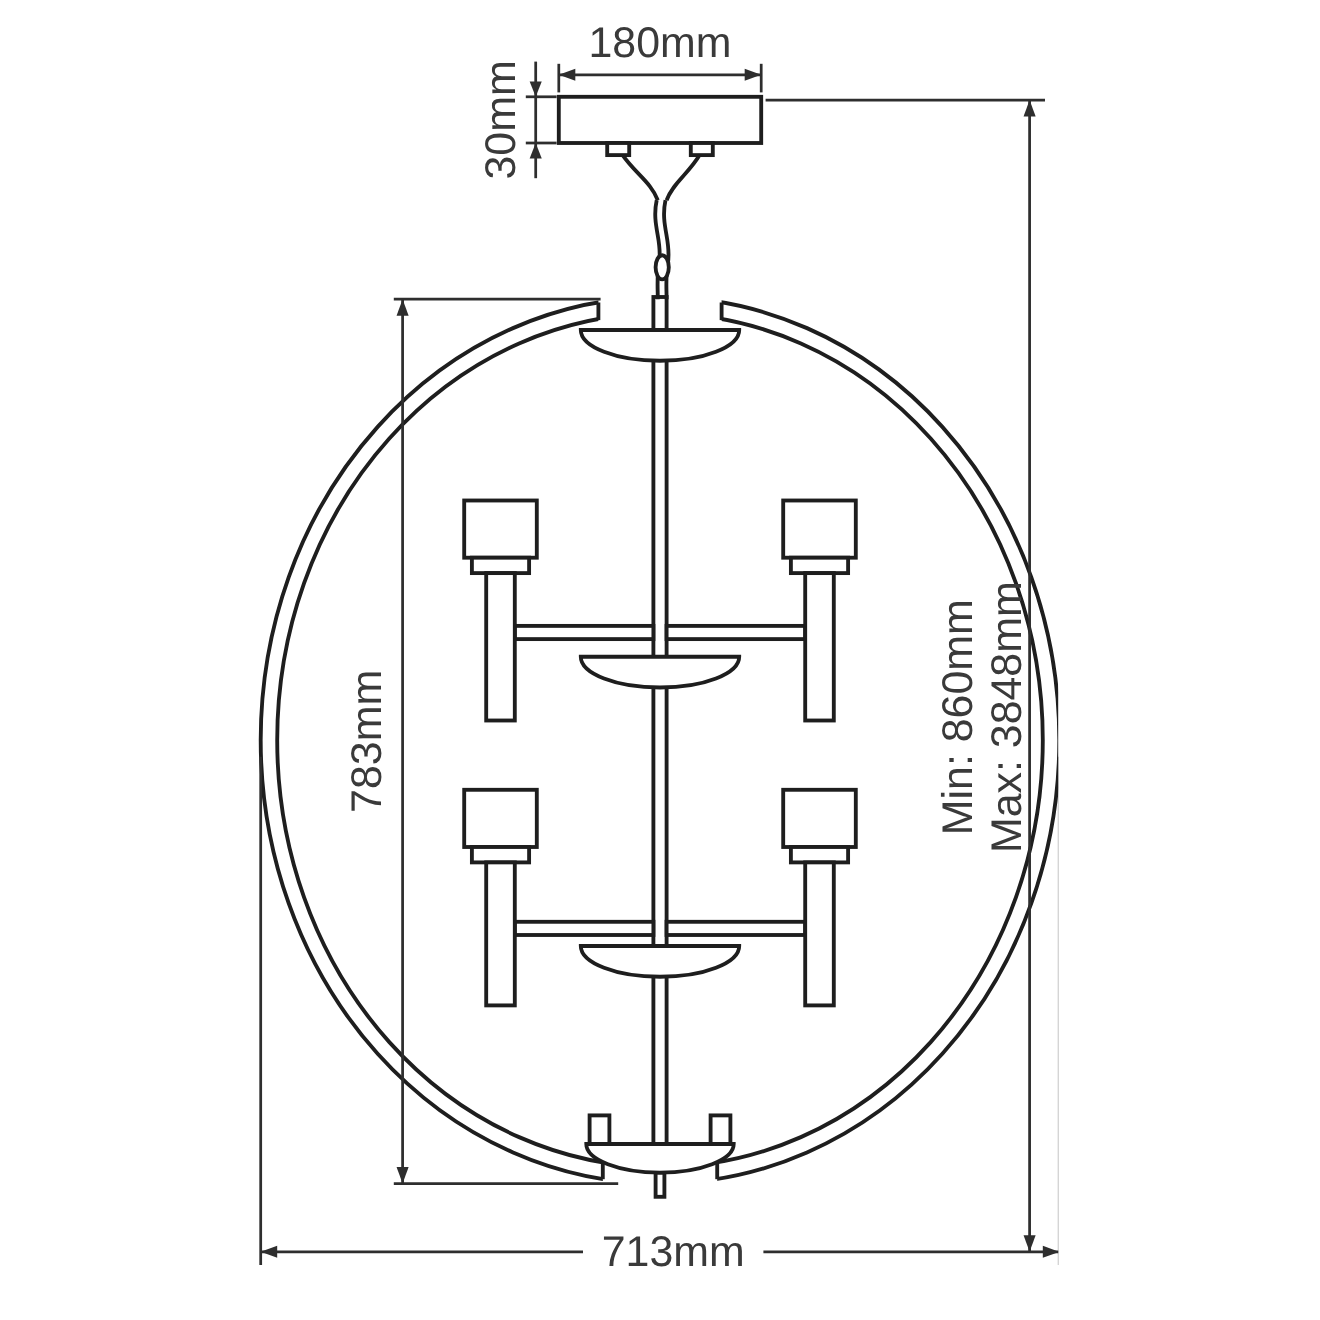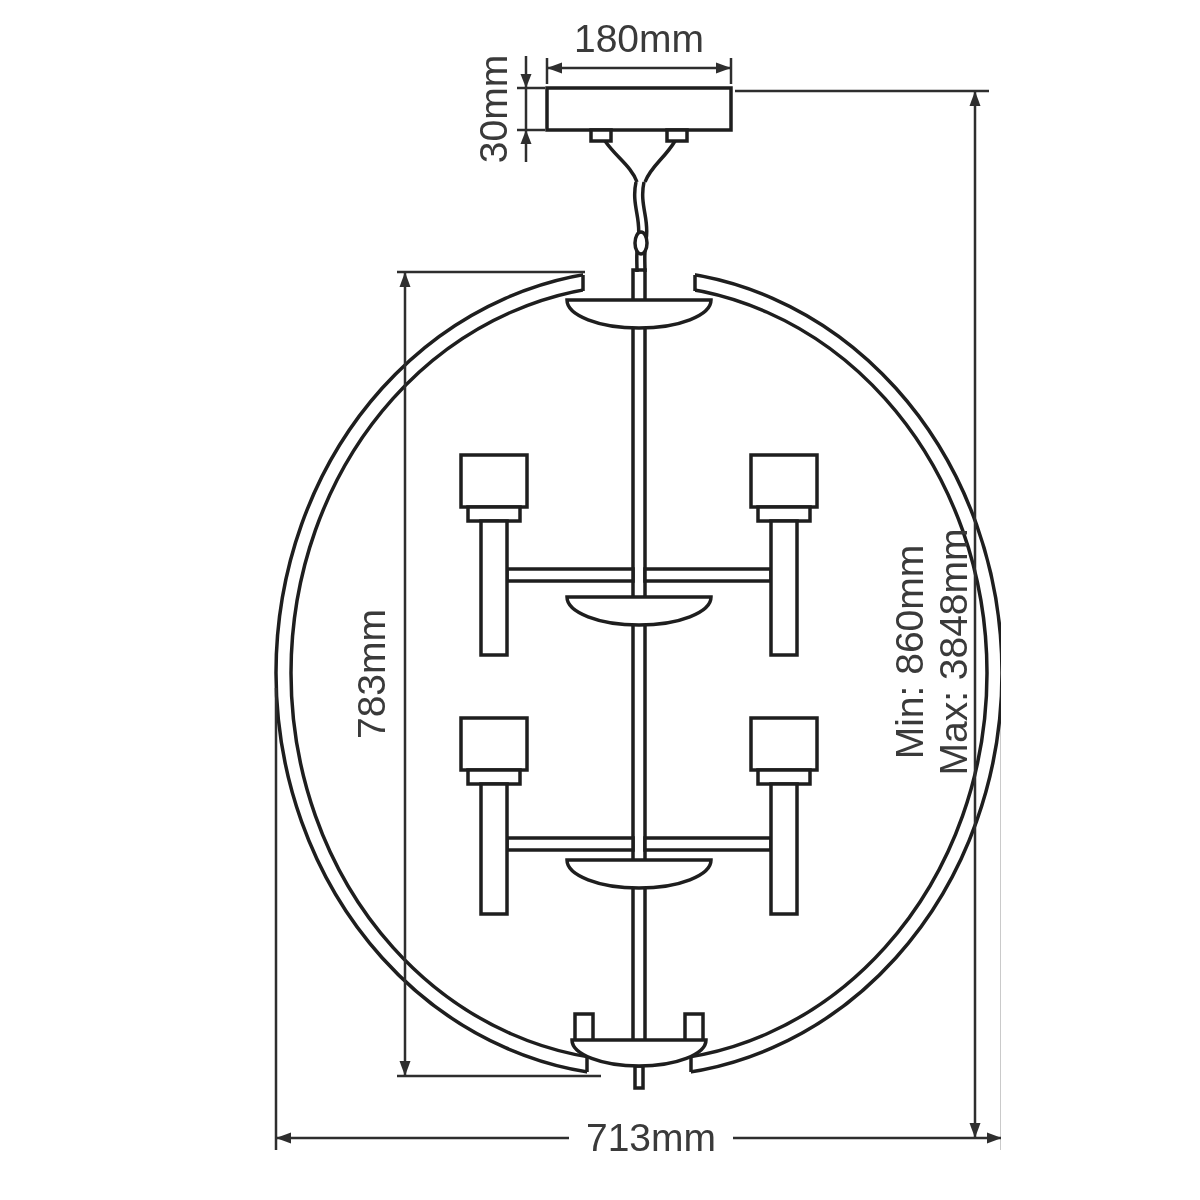--- a/index.html
+++ b/index.html
@@ -1,16 +1,16 @@
 <!DOCTYPE html>
 <html style="--line: #1e1e1e; --dimension-line: #2e2e2e; --text: #3a3a3a; --background: #ffffff;"><head>
 <meta charset="utf-8">
 <style>
   html,body{margin:0;padding:0;background:#fff;}
-  .canvas{position:relative;width:962px;height:1200px;background:var(--background,#fff);overflow:hidden;margin-left:39px;}
+  .canvas{position:relative;width:962px;height:1200px;background:var(--background,#fff);overflow:hidden;}
   svg{position:absolute;inset:0;}
   .line{stroke:var(--line,#1e1e1e);stroke-width:3.5;fill:none;stroke-linecap:butt;}
   .draw{stroke:var(--line,#1e1e1e);stroke-width:3.5;fill:var(--background,#ffffff);}
   .blank{fill:var(--background,#ffffff);stroke:none;}
   .dim{stroke:var(--dimension-line,#2e2e2e);stroke-width:2.5;fill:none;}
   .arrow{fill:var(--dimension-line,#2e2e2e);stroke:none;}
   .dimtext{font-family:"Liberation Sans","DejaVu Sans",sans-serif;font-size:39px;fill:var(--text,#3a3a3a);}
 </style>
 </head>
 <body>

